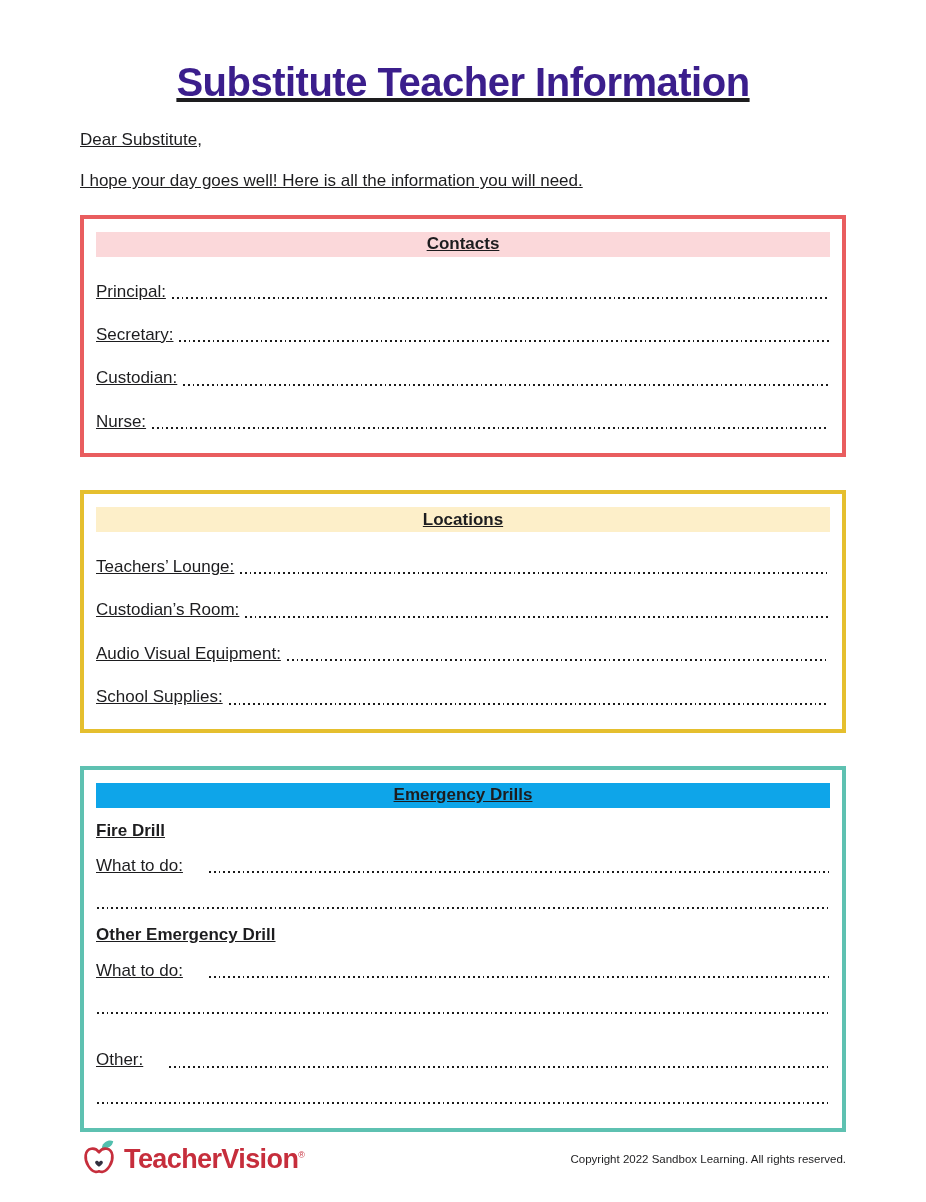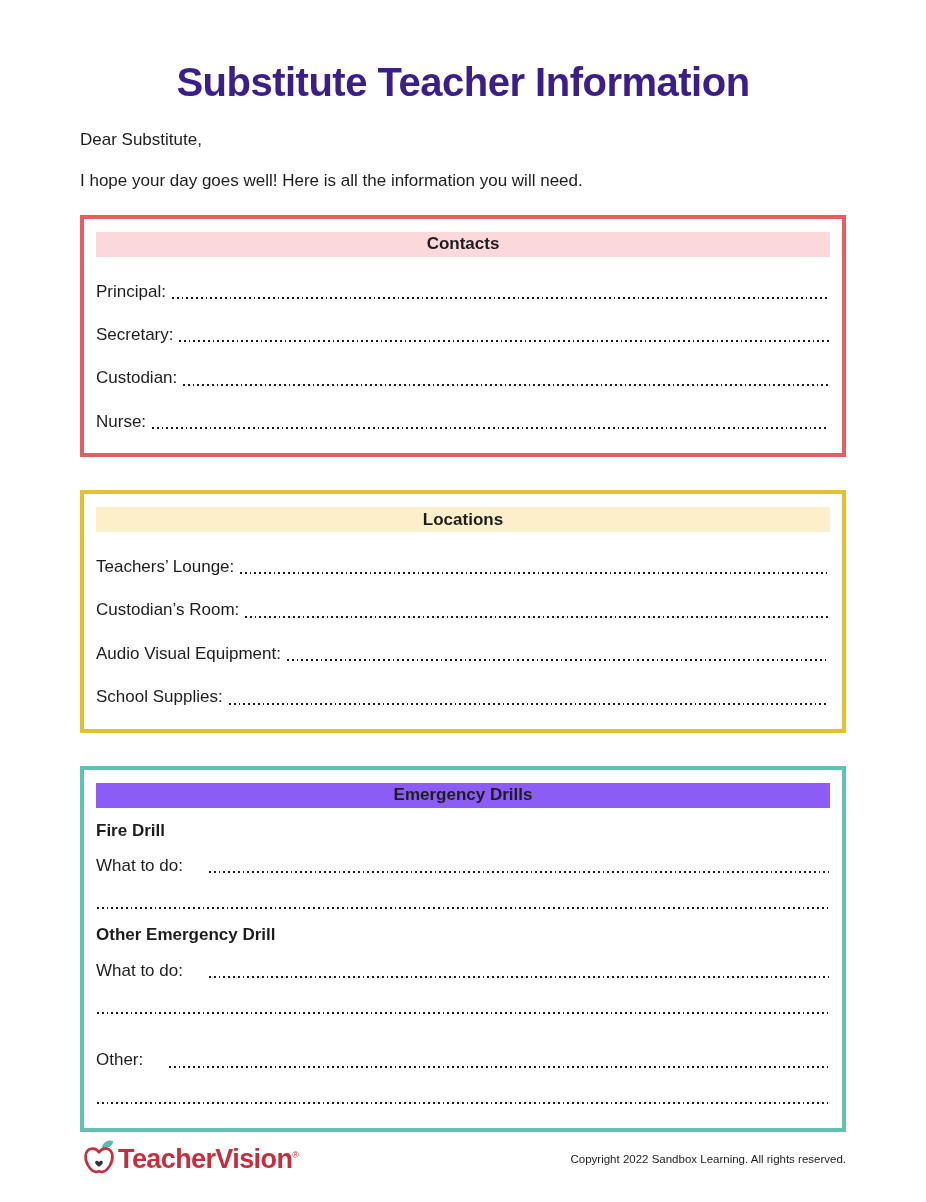--- a/index.html
+++ b/index.html
@@ -1,61 +1,61 @@
 <!DOCTYPE html>
 <html><head>
 <meta charset="utf-8">
 <style>
   * { margin:0; padding:0; box-sizing:border-box; }
   html,body { background:#ffffff; }
   .page {
     width:926px; height:1202px; background:#ffffff; position:relative;
-    font-family:"Liberation Sans", sans-serif; color:#1d1d1f; overflow:hidden;
+    font-family:"Liberation Sans", sans-serif; color:#1d1d1f; overflow:hidden;text-decoration:underline;
   }
   .doc-title {
     padding-top:60px; text-align:center;
     font-size:40px; font-weight:700; letter-spacing:-0.5px;
     color:#3b1e8c;
   }
   .intro { margin:24px 80px 0; font-size:17px; }
   .intro p { margin-bottom:15px; line-height:1.25;margin-top:20px; }
 
   .box { margin:0 80px; border:4px solid; padding:13px 12px 21px; background:#fff; }
   .box.contacts { border-color:#e95d5f; margin-top:23px; }
   .box.locations { border-color:#e5bf2e; margin-top:33px; }
   .box.drills { border-color:#5ec1b1; margin-top:33px; }
 
   .box-header {
     height:25px; display:flex; align-items:center; justify-content:center;
     font-size:17px; font-weight:700; color:#1d1d1f;
   }
   .contacts .box-header { background:#fbd8da; }
   .locations .box-header { background:#fdefc9; }
-  .drills .box-header { background:#8b5cf6; }
+  .drills .box-header { background:#0ea5e9; }
 
   .field { display:flex; align-items:flex-end; margin-top:23px; font-size:17px; }
   .field-label { white-space:nowrap; line-height:1.2;text-align:center; }
   .dots {
     flex:1; height:2px; margin:0 1px 3px 6px;
     background-image:repeating-linear-gradient(90deg, #1b1b1b 0 1.8px, transparent 1.8px 4.8px);
   }
   .field.first { margin-top:25px; }
 
   .drills .drill-heading { font-weight:700; font-size:17px; margin-top:13px; line-height:1.2; }
   .drills .drill-heading.second { }
   .drills .field { margin-top:15px;gap:20px; }
   .drills .field.continuation { margin-top:31px; }
   .drills .field.continuation .dots { margin-left:1px; }
   .drills .field.other-row { margin-top:33px; }
 
   .footer {
     position:absolute; left:80px; right:80px; bottom:20px;
     display:flex; align-items:center; justify-content:space-between;
   }
-  .brand { display:flex; align-items:center; gap:0; }
+  .brand { display:flex; align-items:center; gap:6px; }
   .brand-name { font-size:27px; font-weight:700; letter-spacing:-0.6px; color:#c62e3c; }
   .brand-mark { font-size:9px; color:#c62e3c; vertical-align:super; font-weight:400; }
   .copyright { font-size:11.5px; color:#1d1d1f; }
 </style>
 </head>
 <body>
 
 <div class="page">
 
   <h1 class="doc-title">Substitute Teacher Information</h1>

